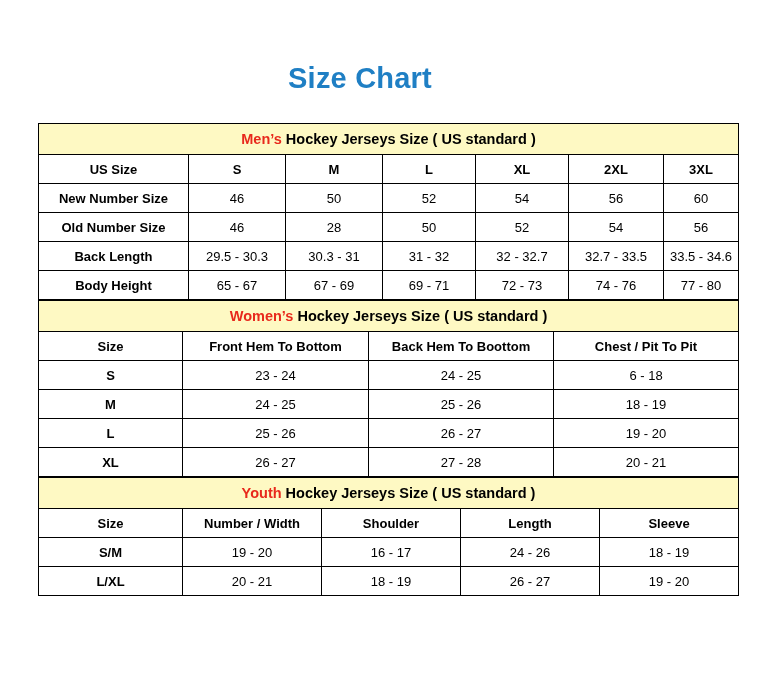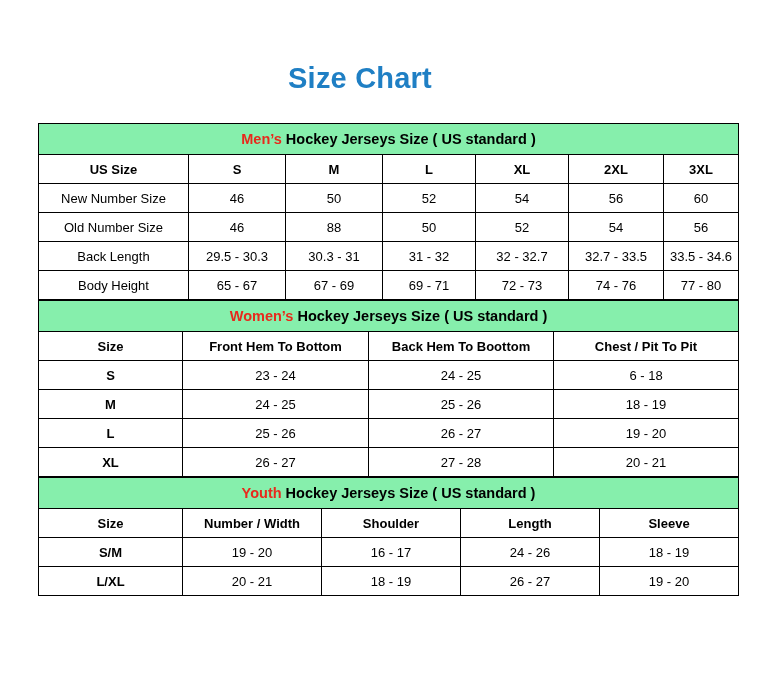--- a/index.html
+++ b/index.html
@@ -40,33 +40,33 @@
     border: 1px solid #000000;
     text-align: center;
     vertical-align: middle;
     font-size: 13px;
     font-weight: normal;
     padding: 0;
     height: 28px;
     background: #ffffff;
   }
   .banner {
-    background: #86efac;
+    background: #fef9c3;
     font-weight: bold;
     font-size: 14.5px;
     height: 30px;
   }
   .banner .accent {
     color: #e8291c;
   }
   .hdr {
     font-weight: bold;
   }
   .rowlabel {
-    font-weight: normal;
+    font-weight: bold;
   }
   .bold-cell {
     font-weight: bold;
   }
 </style>
 </head>
 <body>
 
 <div class="page">
 
@@ -102,21 +102,21 @@
           <td>46</td>
           <td>50</td>
           <td>52</td>
           <td>54</td>
           <td>56</td>
           <td>60</td>
         </tr>
         <tr>
           <td class="rowlabel">Old Number Size</td>
           <td>46</td>
-          <td>88</td>
+          <td>28</td>
           <td>50</td>
           <td>52</td>
           <td>54</td>
           <td>56</td>
         </tr>
         <tr>
           <td class="rowlabel">Back Length</td>
           <td>29.5 - 30.3</td>
           <td>30.3 - 31</td>
           <td>31 - 32</td>

